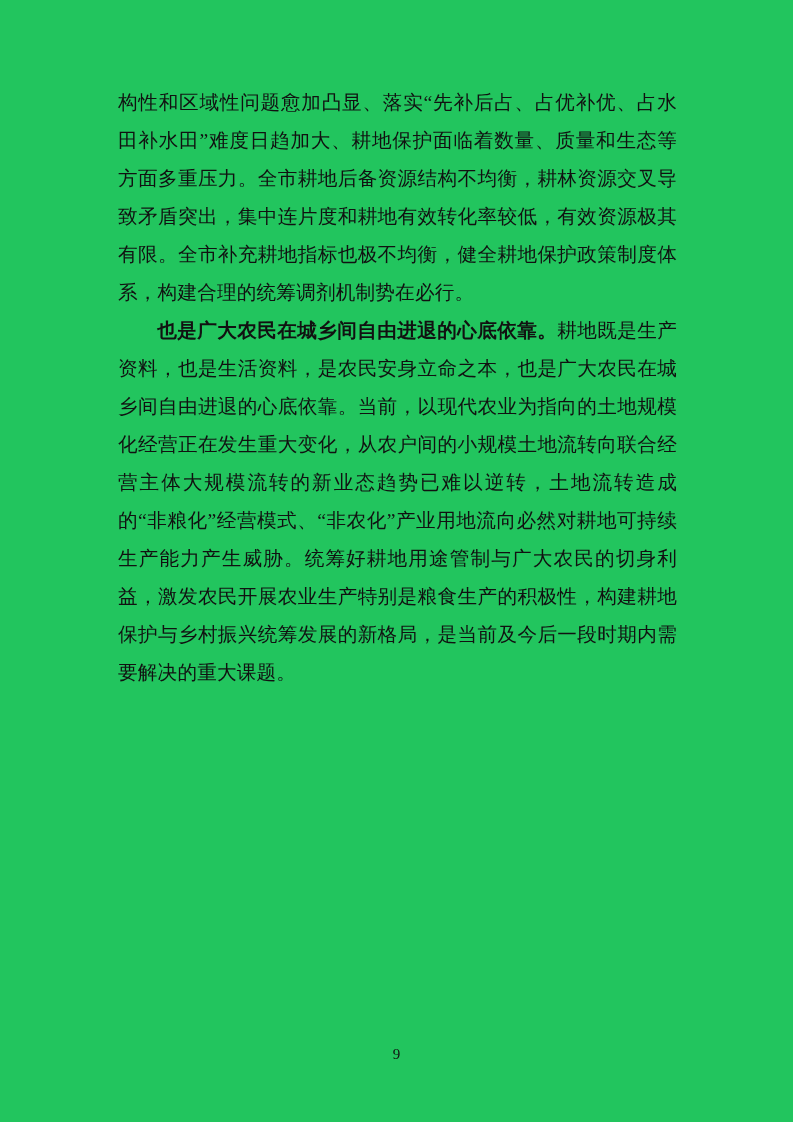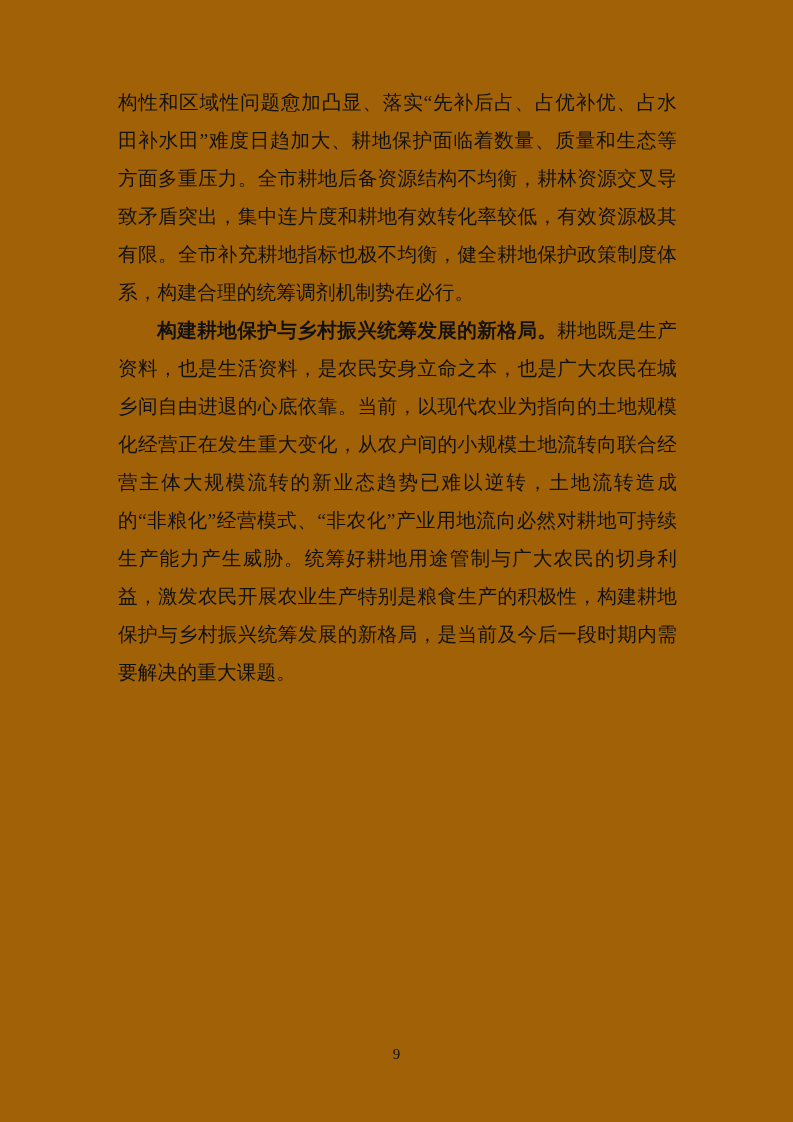--- a/index.html
+++ b/index.html
@@ -4,21 +4,21 @@
 <style>
   html, body {
     margin: 0;
     padding: 0;
     background: #ffffff;
   }
   .page {
     position: relative;
     width: 793px;
     height: 1122px;
-    background: #a16207;
+    background: #22c55e;
     overflow: hidden;
     font-family: "Liberation Serif", "DejaVu Serif", serif;
     color: #111111;
   }
   .text-body {
     position: absolute;
     top: 84px;
     left: 118px;
     width: 559px;
     font-size: 19.6px;
@@ -52,21 +52,21 @@
 
 <div class="page">
 
   <div class="text-body">
 
     <p>
       <span>构性和区域性问题愈加凸显、落实“先补后占、占优补优、占水田补水田”难度日趋加大、耕地保护面临着数量、质量和生态等方面多重压力。全市耕地后备资源结构不均衡，耕林资源交叉导致矛盾突出，集中连片度和耕地有效转化率较低，有效资源极其有限。全市补充耕地指标也极不均衡，健全耕地保护政策制度体系，构建合理的统筹调剂机制势在必行。</span>
     </p>
 
     <p class="para-indent">
-      <span class="lead-bold">构建耕地保护与乡村振兴统筹发展的新格局。</span><span>耕地既是生产资料，也是生活资料，是农民安身立命之本，也是广大农民在城乡间自由进退的心底依靠。当前，以现代农业为指向的土地规模化经营正在发生重大变化，从农户间的小规模土地流转向联合经营主体大规模流转的新业态趋势已难以逆转，土地流转造成的“非粮化”经营模式、“非农化”产业用地流向必然对耕地可持续生产能力产生威胁。统筹好耕地用途管制与广大农民的切身利益，激发农民开展农业生产特别是粮食生产的积极性，构建耕地保护与乡村振兴统筹发展的新格局，是当前及今后一段时期内需要解决的重大课题。</span>
+      <span class="lead-bold">也是广大农民在城乡间自由进退的心底依靠。</span><span>耕地既是生产资料，也是生活资料，是农民安身立命之本，也是广大农民在城乡间自由进退的心底依靠。当前，以现代农业为指向的土地规模化经营正在发生重大变化，从农户间的小规模土地流转向联合经营主体大规模流转的新业态趋势已难以逆转，土地流转造成的“非粮化”经营模式、“非农化”产业用地流向必然对耕地可持续生产能力产生威胁。统筹好耕地用途管制与广大农民的切身利益，激发农民开展农业生产特别是粮食生产的积极性，构建耕地保护与乡村振兴统筹发展的新格局，是当前及今后一段时期内需要解决的重大课题。</span>
     </p>
 
   </div>
 
   <div class="page-footer">
     <span>9</span>
   </div>
 
 </div>
 

